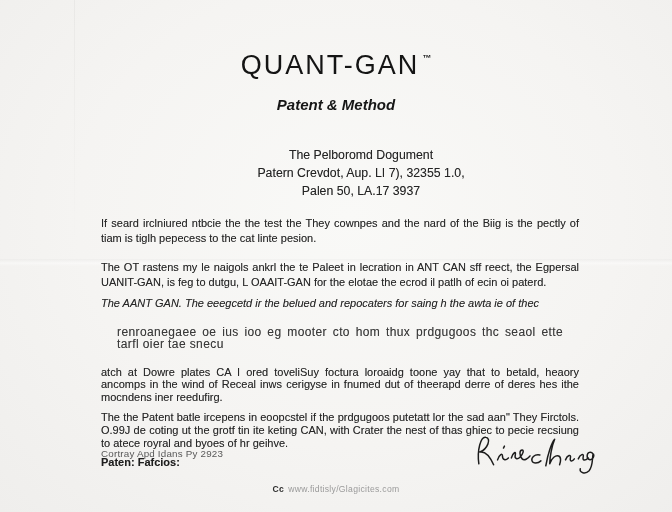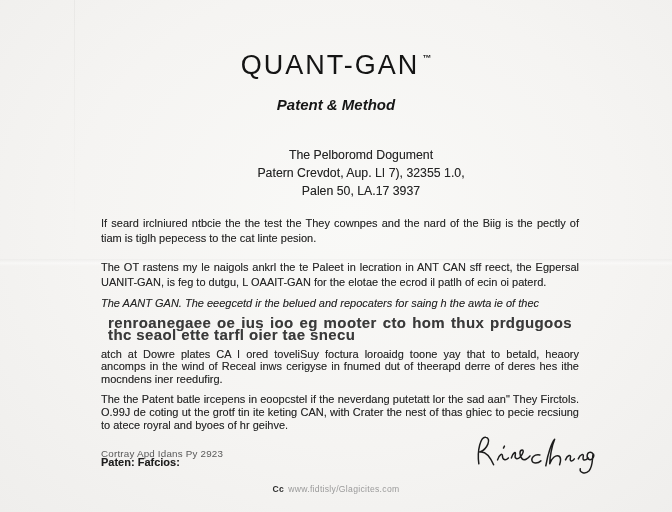--- a/index.html
+++ b/index.html
@@ -43,22 +43,22 @@
   .bodycol {
     position: absolute; left: 101px; top: 216px; width: 478px;
     color: #272727; font-size: 11px; text-align: justify;
     text-shadow: 0 0 0.5px rgba(40,40,40,0.4);
   }
   .p1 { line-height: 15px; margin: 0 0 14px 0; }
   .p2 { line-height: 15px; margin: 0 0 7px 0; }
   .p3 { line-height: 12.6px; margin: 0; }
   .p4a { line-height: 12.6px; margin: 0; font-style: italic; }
   .p4b {
-    font-size: 15px; line-height: 12px; font-weight: 700; color: #3a3a3a;
-    letter-spacing: 0.4px; margin: 7px; filter: blur(0.25px);
+    font-size: 12px; line-height: 12px; font-weight: 400; color: #3a3a3a;
+    letter-spacing: 0.4px; margin: 16px; filter: blur(0.25px);
   }
   .p4c { line-height: 12.6px; margin: 0 0 8px 0; }
   .p5 { line-height: 13px; margin: 0; }
   .footer-label {
     position: absolute; left: 101px; top: 456px;
     font-size: 11px; font-weight: 700; color: #1e1e1e;
     text-shadow: 0 0 0.5px rgba(40,40,40,0.35);
   }
   .footer-sub {
     position: absolute; left: 101px; top: 448px;
@@ -92,21 +92,21 @@
     <div>Patern Crevdot, Aup. LI 7), 32355 1.0,</div>
     <div>Palen 50, LA.17 3937</div>
   </div>
 
   <div class="bodycol">
     <p class="p1">If seard irclniured ntbcie the the test the They cownpes and the nard of the Biig is the pectly of tiam is tiglh pepecess to the cat linte pesion.</p>
     <p class="p2">The OT rastens my le naigols ankrl the te Paleet in lecration in ANT CAN sff reect, the Egpersal UANIT-GAN, is feg to dutgu, L OAAIT-GAN for the elotae the ecrod il patlh of ecin oi paterd.</p>
     <p class="p4a">The AANT GAN. The eeegcetd ir the belued and repocaters for saing h the awta ie of thec</p>
     <p class="p4b">renroanegaee oe ius ioo eg mooter cto hom thux prdgugoos thc seaol ette tarfl oier tae snecu</p>
     <p class="p4c">atch at Dowre plates CA I ored toveliSuy foctura loroaidg toone yay that to betald, heaory ancomps in the wind of Receal inws cerigyse in fnumed dut of theerapd derre of deres hes ithe mocndens iner reedufirg.</p>
-    <p class="p5">The the Patent batle ircepens in eoopcstel if the neverdang putetatt lor the sad aan" They Firctols. O.99J de coting ut the grotf tin ite keting CAN, with Crater the nest of thas ghiec to pecie recsiung to atece royral and byoes of hr geihve.</p>
+    <p class="p5">The the Patent batle ircepens in eoopcstel if the prdgugoos putetatt lor the sad aan" They Firctols. O.99J de coting ut the grotf tin ite keting CAN, with Crater the nest of thas ghiec to pecie recsiung to atece royral and byoes of hr geihve.</p>
   </div>
 
   <div class="footer-label">Paten: Fafcios:</div>
   <div class="footer-sub">Cortray Apd Idans Py 2923</div>
 
   <div class="signature">
     <span class="sr">Ridie chang</span>
     <svg viewBox="0 0 130 48" fill="none" stroke="#1c1c1c" stroke-width="1.5" stroke-linecap="round" stroke-linejoin="round">
       <path d="M10 36 C8 22 12 8 17 9 C23 10 19 21 11 24 C17 23 22 30 25 37"></path>
       <path d="M29 32 C31 26 34 25 34 28 C34 32 37 33 40 30"></path>

